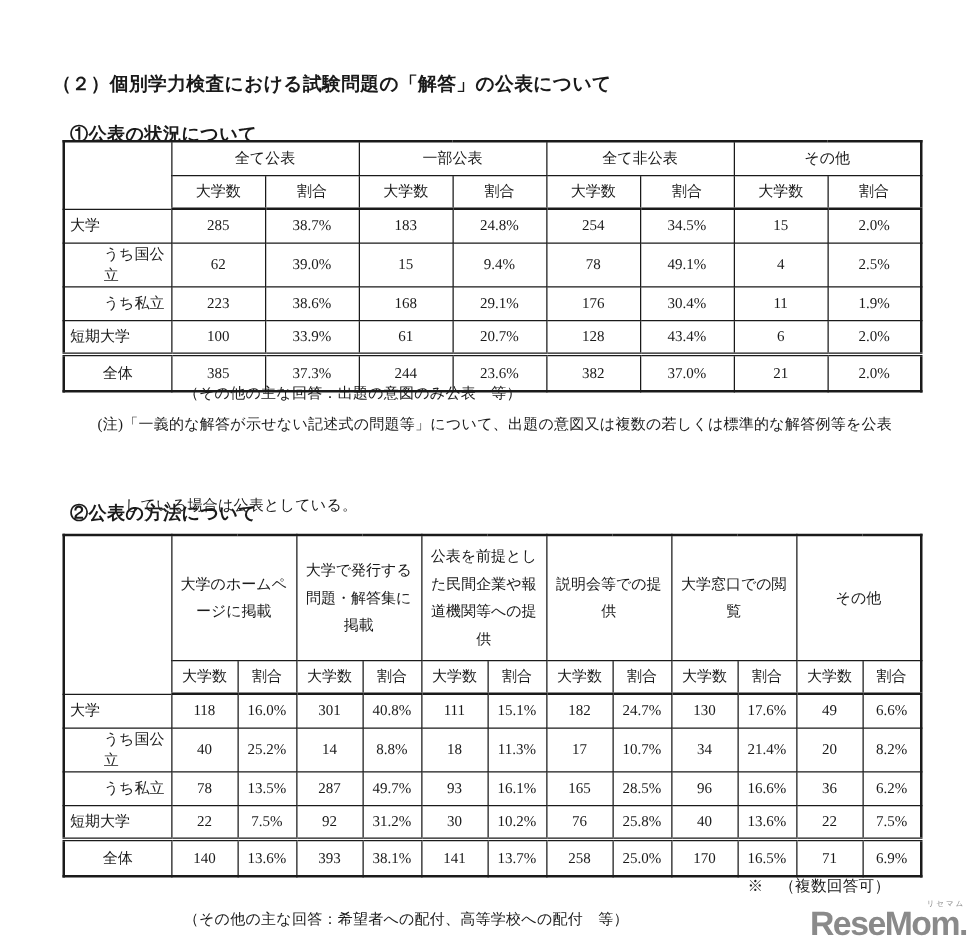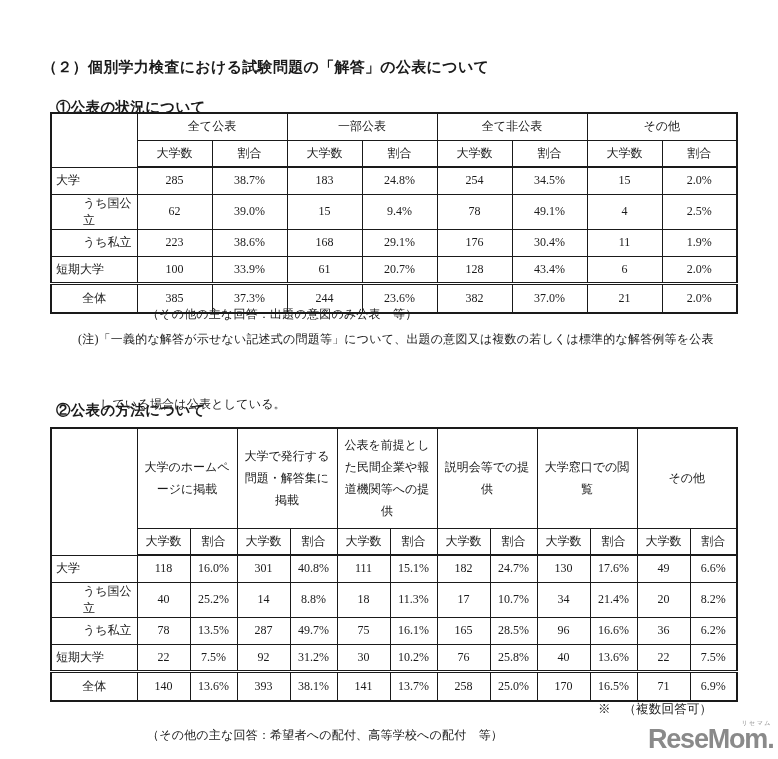--- a/index.html
+++ b/index.html
@@ -242,21 +242,21 @@
           <td>21.4%</td>
           <td>20</td>
           <td>8.2%</td>
         </tr>
         <tr>
           <td class="lbl indent">うち私立</td>
           <td>78</td>
           <td>13.5%</td>
           <td>287</td>
           <td>49.7%</td>
-          <td>75</td>
+          <td>93</td>
           <td>16.1%</td>
           <td>165</td>
           <td>28.5%</td>
           <td>96</td>
           <td>16.6%</td>
           <td>36</td>
           <td>6.2%</td>
         </tr>
         <tr>
           <td class="lbl left">短期大学</td>

